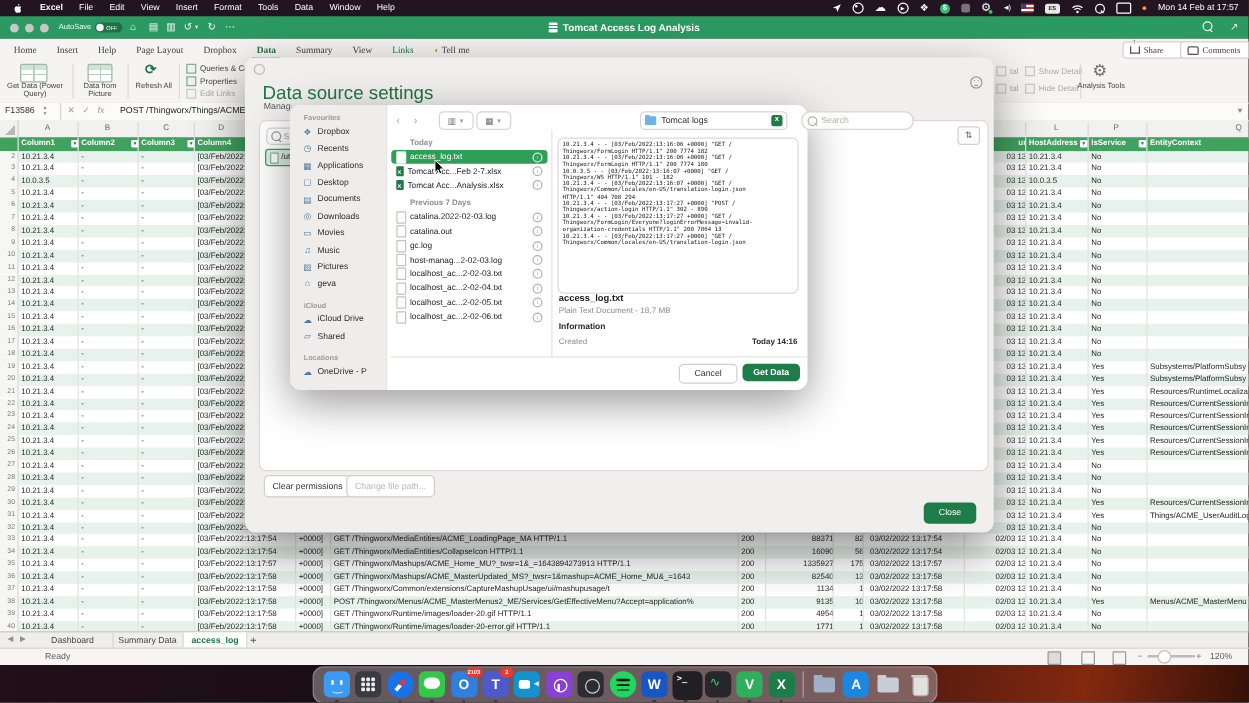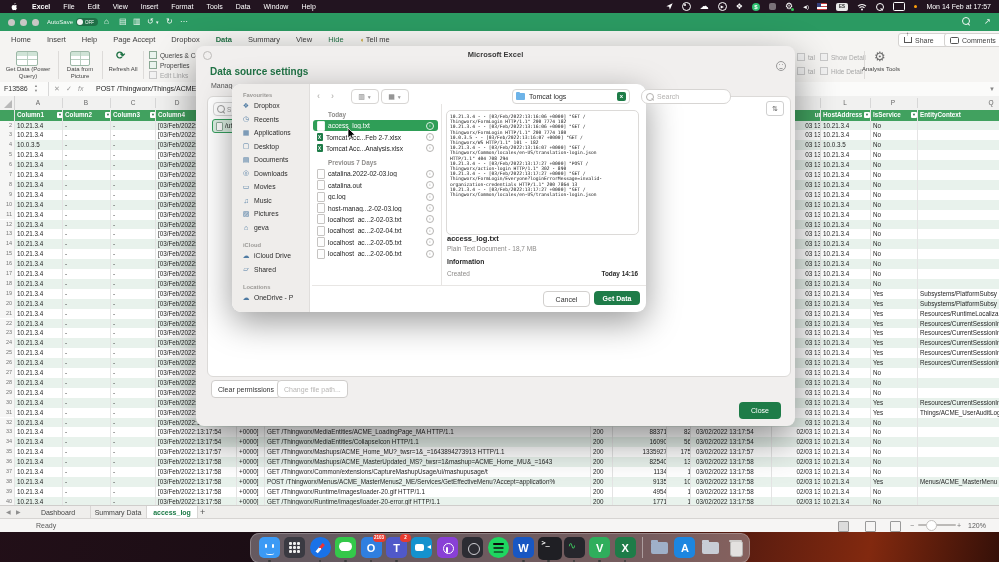--- a/index.html
+++ b/index.html
@@ -27,21 +27,21 @@
   #as-knob{width:6px;height:6px;border-radius:50%;background:#f2f2f2;}
   #as-state{font-size:4.5px;color:#fff;}
   .tb-ic{position:absolute;top:4px;font-size:8px;line-height:10px;color:#f0f8f3;}
   #doc-title{position:absolute;left:0;right:0;top:5px;text-align:center;font-size:8px;font-weight:bold;color:#fff;}
   #doc-title .pg{display:inline-block;width:7px;height:8px;background:#fff;border-radius:1px;margin-right:4px;vertical-align:-1px;
      background:linear-gradient(#fff 2px,#2b9a62 2px,#2b9a62 3px,#fff 3px,#fff 4.5px,#2b9a62 4.5px,#2b9a62 5.5px,#fff 5.5px);}
   .mag{display:inline-block;position:relative;width:6px;height:6px;border:1.2px solid currentColor;border-radius:50%;}
   .mag::after{content:"";position:absolute;left:4.5px;top:4.5px;width:3px;height:1.2px;background:currentColor;transform:rotate(45deg);transform-origin:0 0;}
 
   
-  #tabrow{position:absolute;left:0;top:31px;width:999px;height:17px;background:#f5f4f2;font-size:7.5px;color:#3c3c3c;}
+  #tabrow{position:absolute;left:0;top:31px;width:999px;height:17px;background:#f5f4f2;font-size:7.5px;color:#3c3c3c;font-family:Liberation Serif, serif;}
   #rtabs{position:absolute;left:10px;top:0;height:17px;display:flex;gap:14px;align-items:center;}
   .rtab{position:relative;padding:2px 1px;cursor:default;}
   .rtab.active{color:#217346;font-weight:bold;}
   .rtab.active::after{content:"";position:absolute;left:-2px;right:-2px;bottom:-2px;height:2px;background:#217346;}
   .rtab.ctx{color:#217346;}
   .bulb{color:#c9a227;margin-right:2px;font-size:7px;}
   .pillbtn{position:absolute;top:2px;height:12px;border:1px solid #d4d2d0;background:#fff;border-radius:3px;
     display:flex;align-items:center;gap:3px;padding:0 5px;font-size:7px;color:#3f3f3f;}
   .share-ic{display:inline-block;width:6px;height:5px;border:1px solid #555;border-top:none;position:relative;}
   .share-ic::after{content:"↑";position:absolute;left:1px;top:-6px;font-size:6px;color:#555;}
@@ -90,21 +90,21 @@
   .gline{position:absolute;top:14px;bottom:0;width:1px;background:#e4e4e4;}
 
   
   #dsdialog{position:absolute;left:196px;top:46px;width:599px;height:380px;background:#f1efee;border-radius:8px;
     box-shadow:0 14px 40px rgba(0,0,0,.45);z-index:50;}
   #dlg-close{position:absolute;left:7px;top:5px;width:7px;height:7px;border-radius:50%;border:1px solid #bdbbb9;}
   #dlg-title{position:absolute;left:0;right:0;top:4px;text-align:center;font-size:7.5px;font-weight:bold;color:#3a3a3a;}
   #dlg-smiley{position:absolute;right:9px;top:15px;width:8px;height:8px;border:1px solid #9a9a9a;border-radius:50%;}
   #dlg-smiley::before{content:"";position:absolute;left:1.5px;top:2px;width:1.2px;height:1.2px;background:#9a9a9a;border-radius:50%;box-shadow:3px 0 0 #9a9a9a;}
   #dlg-smiley::after{content:"";position:absolute;left:1.5px;top:4px;width:4.5px;height:2px;border-bottom:1px solid #9a9a9a;border-radius:50%;}
-  #dlg-heading{position:absolute;left:14px;top:20px;font-size:10px;font-weight:bold;color:#217346;}
+  #dlg-heading{position:absolute;left:14px;top:20px;font-size:15px;font-weight:normal;color:#217346;}
   #dlg-manage{position:absolute;left:15px;top:36px;width:22px;font-size:7px;color:#555;overflow:hidden;white-space:nowrap;}
   #dlg-list{position:absolute;left:11px;top:50px;width:582px;height:279px;background:#fff;border:1px solid #dcdad8;border-radius:6px;}
   #dlg-sort{position:absolute;right:6px;top:4px;width:16px;height:13px;border:1px solid #d0d0d0;border-radius:3px;background:#fff;
     color:#666;font-size:7px;line-height:13px;text-align:center;}
   #dlg-search{position:absolute;left:5px;top:5px;width:66px;height:12px;border:1px solid #d5d5d5;border-radius:4px;background:#fff;color:#9a9a9a;display:flex;align-items:center;padding-left:3px;gap:2px;font-size:6.5px;}
   #dlg-selrow{position:absolute;left:4px;top:22px;width:92px;height:12px;background:#dcefe3;border:1px solid #35a05e;border-radius:3px;
     font-size:6.5px;color:#2a2a2a;line-height:11px;padding-left:12px;overflow:hidden;white-space:nowrap;}
   #dlg-selrow::before{content:"";position:absolute;left:3px;top:2px;width:5px;height:7px;background:#fff;border:1px solid #8fae9b;border-radius:1px;}
   .dlg-btn{position:absolute;height:16px;border:1px solid #cfcdcb;background:#fff;border-radius:4px;font-size:7px;color:#333;
     display:flex;align-items:center;justify-content:center;padding:0 6px;}
@@ -293,35 +293,36 @@
           <span id="as-state">OFF</span>
         </span>
     </span>
     <span class="tb-ic" style="left:104px">⌂</span>
     <span class="tb-ic" style="left:119px">▤</span>
     <span class="tb-ic" style="left:133px">▥</span>
     <span class="tb-ic" style="left:147px">↺</span>
     <span class="tb-ic" style="left:156px;font-size:5px">▾</span>
     <span class="tb-ic" style="left:166px">↻</span>
     <span class="tb-ic" style="left:180px">⋯</span>
+    <div id="doc-title"><span class="pg"></span><span>Tomcat Access Log Analysis</span></div>
     <span class="tb-ic" style="left:962px"><span class="mag"></span></span>
     <span class="tb-ic" style="left:984px">↗</span>
   </div>
 
   <div id="tabrow">
     <div id="rtabs">
         <span class="rtab">Home</span>
         <span class="rtab">Insert</span>
         <span class="rtab">Help</span>
-        <span class="rtab">Page Accept</span>
+        <span class="rtab">Page Layout</span>
         <span class="rtab">Dropbox</span>
         <span class="rtab active">Data</span>
         <span class="rtab">Summary</span>
         <span class="rtab">View</span>
-        <span class="rtab ctx">Hide</span>
+        <span class="rtab ctx">Links</span>
         <span class="rtab"><span class="bulb">◖</span>Tell me</span>
       </div>
     <div class="pillbtn" style="left:898px;width:40px">
         <span class="share-ic"></span>
         <span>Share</span>
       </div>
     <div class="pillbtn" style="left:944px;width:52px">
         <span class="cmt-ic"></span>
         <span>Comments</span>
       </div>
@@ -897,21 +898,20 @@
     <span class="sb-vic" style="left:890px"></span>
     <span style="position:absolute;left:910px;top:0;line-height:13px;color:#777">−</span>
     <span style="position:absolute;left:957px;top:0;line-height:13px;color:#777">+</span>
     <span style="position:absolute;left:968px;top:0;line-height:13px">120%</span>
   </div>
   <div id="sb-track"></div>
   <div id="sb-knob"></div>
 
   <div id="dsdialog">
     <span id="dlg-close"></span>
-    <div id="dlg-title">Microsoft Excel</div>
     <span id="dlg-smiley"></span>
     <div id="dlg-heading">Data source settings</div>
     <div id="dlg-manage">Manage</div>
     <div id="dlg-list">
       <div id="dlg-sort">⇅</div>
       <div id="dlg-search">
           <span class="mag" style="color:#9a9a9a"></span>
           <span>S</span>
         </div>
       <div id="dlg-selrow"><span>/ut</span></div>

